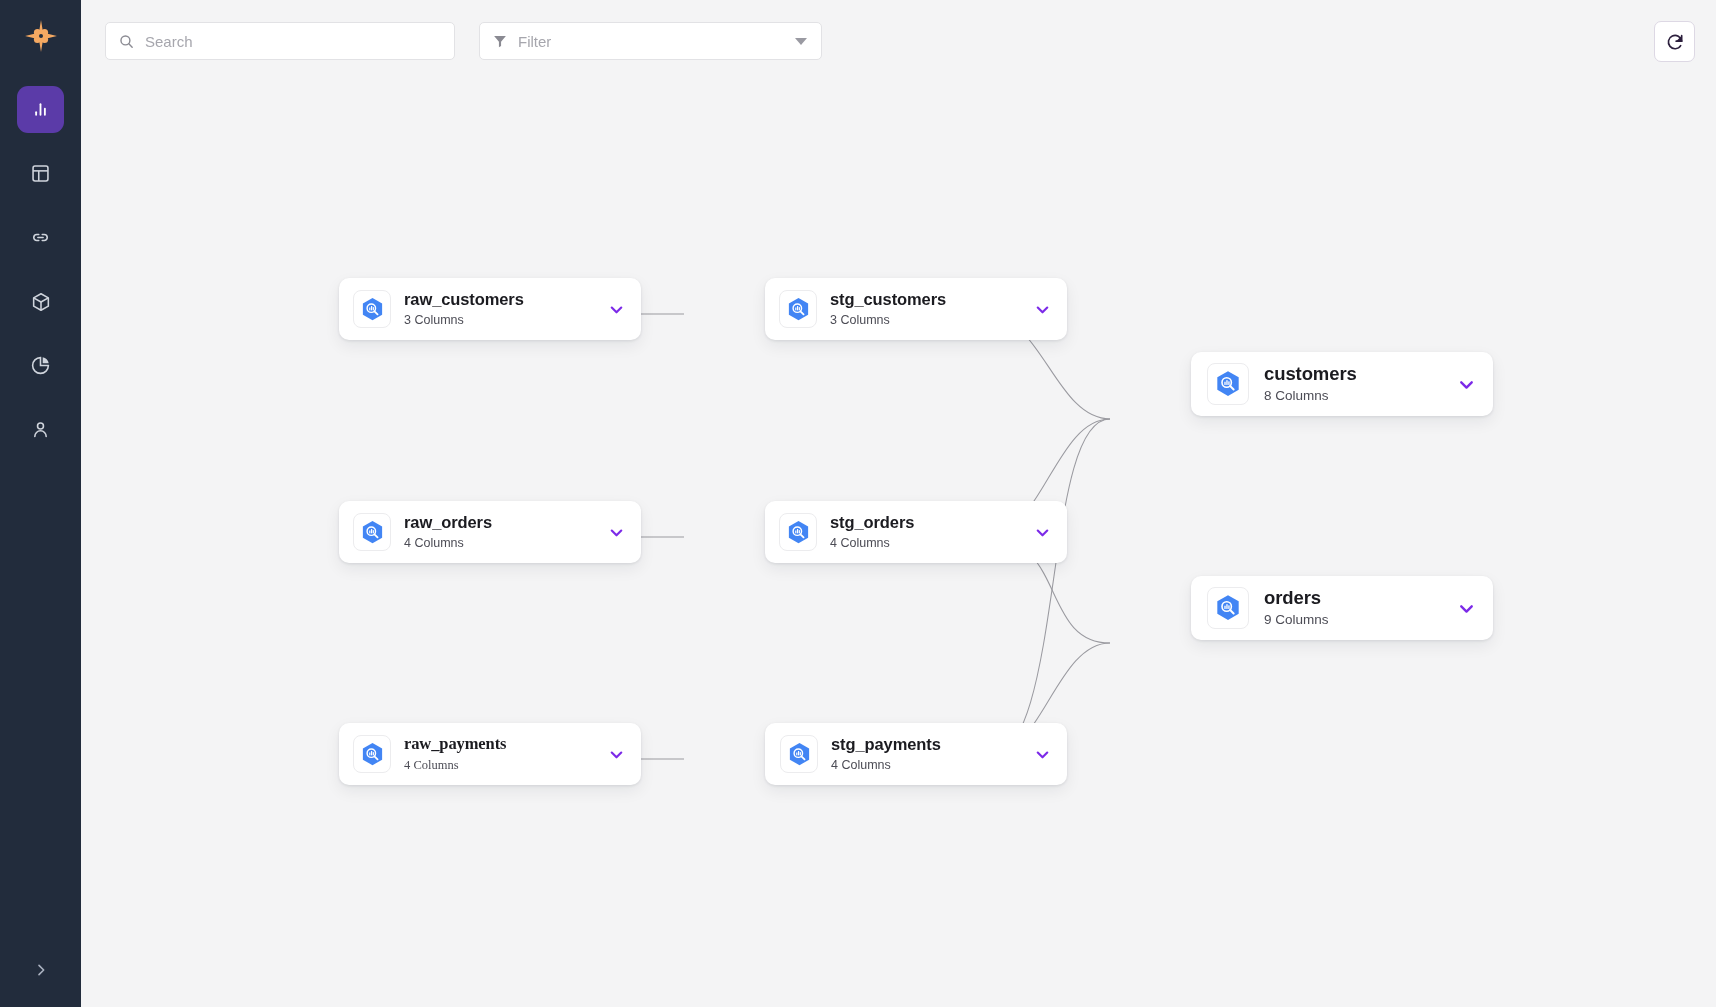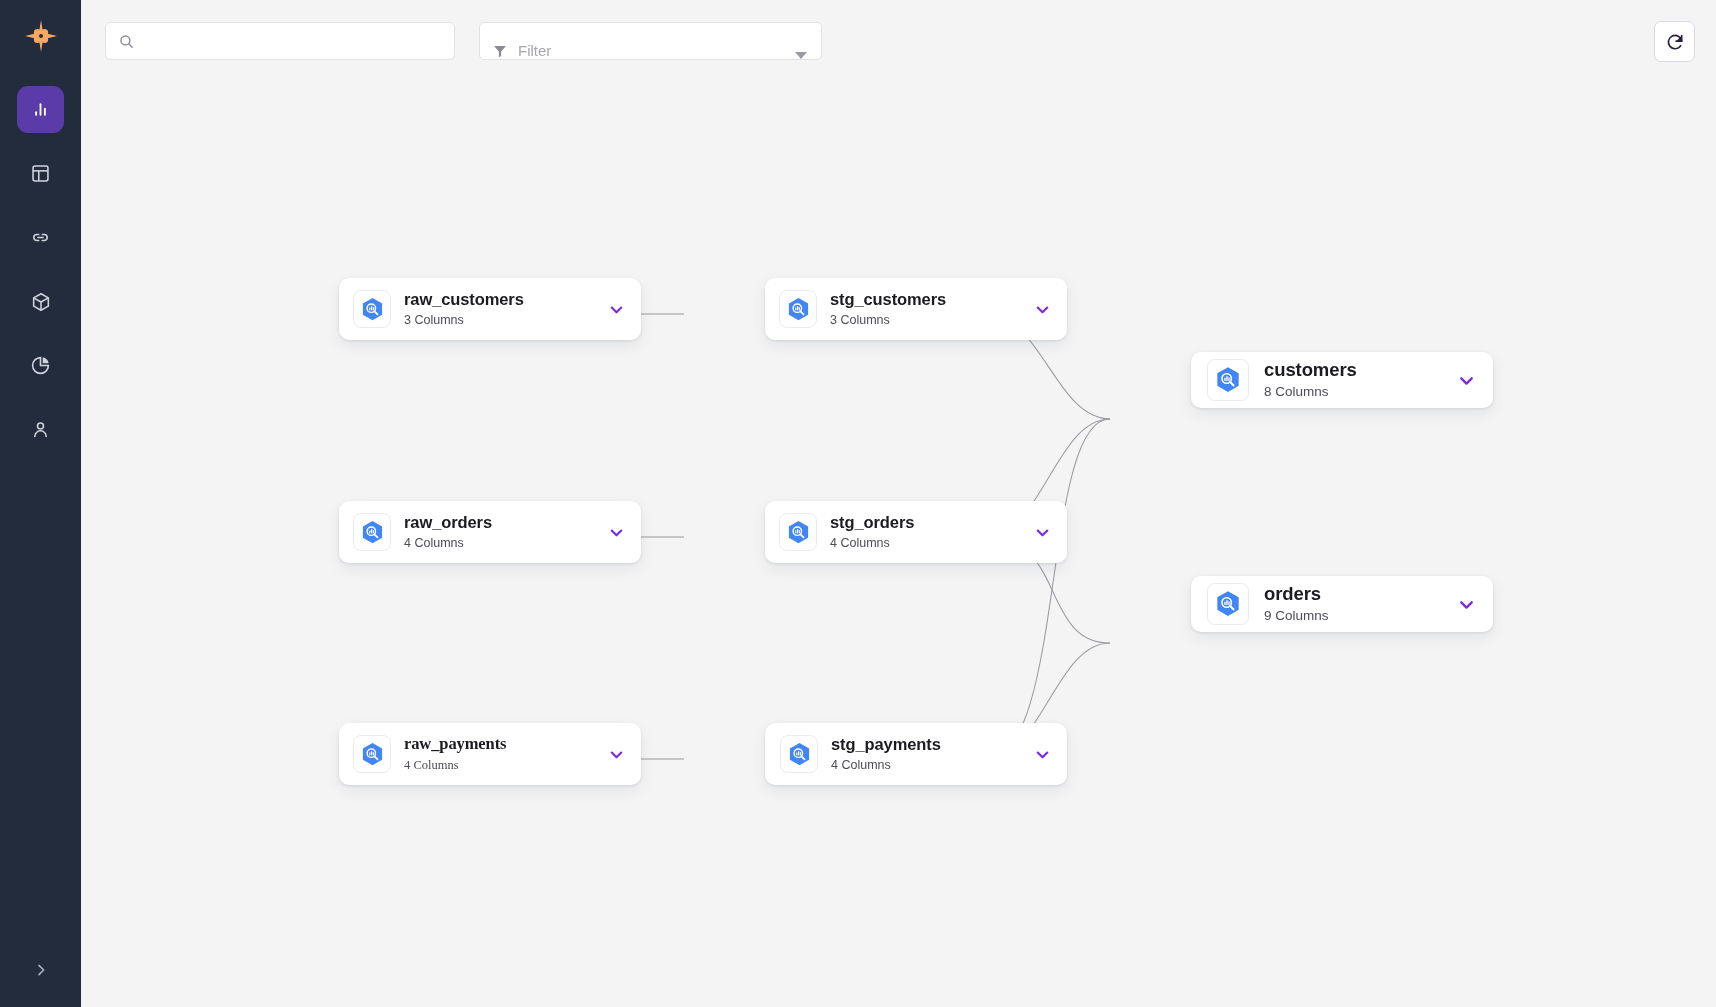--- a/index.html
+++ b/index.html
@@ -76,21 +76,21 @@
     width: 100%; height: 100%;
   }
   .search-input::placeholder { color: #a6a6ad; }
 
   .filter-box {
     position: absolute; left: 398px; top: 22px;
     width: 343px; height: 38px;
     background: #ffffff;
     border: 1px solid #e2e2e5;
     border-radius: 5px;
-    display: flex; align-items: flex-end;
+    display: flex; align-items: center;
     padding: 0 10px 0 12px;
     gap: 10px;
     cursor: pointer;
   }
   .filter-box .ficon { color: #8a8a92; display: flex; flex: 0 0 auto; }
   .filter-value { flex: 1 1 auto; font-size: 15px; color: #a6a6ad; }
   .caret-down {
     width: 0; height: 0;
     border-left: 6px solid transparent;
     border-right: 6px solid transparent;
@@ -133,21 +133,21 @@
   .node-title { font-weight: bold; color: #1b1b20; letter-spacing: -0.1px; line-height: 1.15; }
   .node-sub { color: #4c4c55; line-height: 1.3; }
   .node-chevron { flex: 0 0 auto; display: flex; align-items: center; justify-content: center; color: #7c2ae8; }
 
   
   .node.sm { width: 302px; height: 62px; padding: 0 15px 0 14px; gap: 13px; margin-top: 26px; }
   .node.sm .node-icon-box { width: 38px; height: 38px; }
   .node.sm .node-title { font-size: 16.5px; }
   .node.sm .node-sub { font-size: 12.5px; margin-top: 3px; }
 
-  .node.lg { width: 302px; height: 56px; padding: 0 16px 0 16px; gap: 15px; }
+  .node.lg { width: 302px; height: 64px; padding: 0 16px 0 16px; gap: 15px; }
   .node.lg .node-icon-box { width: 42px; height: 42px; }
   .node.lg .node-title { font-size: 18.5px; }
   .node.lg .node-sub { font-size: 13.5px; margin-top: 3px; }
 </style>
 </head>
 <body>
 
 <div id="app">
 
   <nav class="sidebar">
@@ -417,20 +417,21 @@
 
     <div class="toolbar">
 
       <div class="search-box">
         <span class="sicon">
           <svg width="17" height="17" viewBox="0 0 24 24" fill="none" stroke="currentColor" stroke-width="2" stroke-linecap="round">
             <circle cx="10.5" cy="10.5" r="6.3"></circle>
             <line x1="15.3" y1="15.3" x2="20" y2="20"></line>
           </svg>
         </span>
+        <input class="search-input" type="text" placeholder="Search" style="">
       </div>
 
       <div class="filter-box">
         <span class="ficon">
           <svg width="16" height="16" viewBox="0 0 24 24" fill="currentColor">
             <path d="M3.2 4.4h17.6L13.6 13v6.6l-3.2 1.9V13Z"></path>
           </svg>
         </span>
         <span class="filter-value">Filter</span>
         <span class="caret-down"></span>

